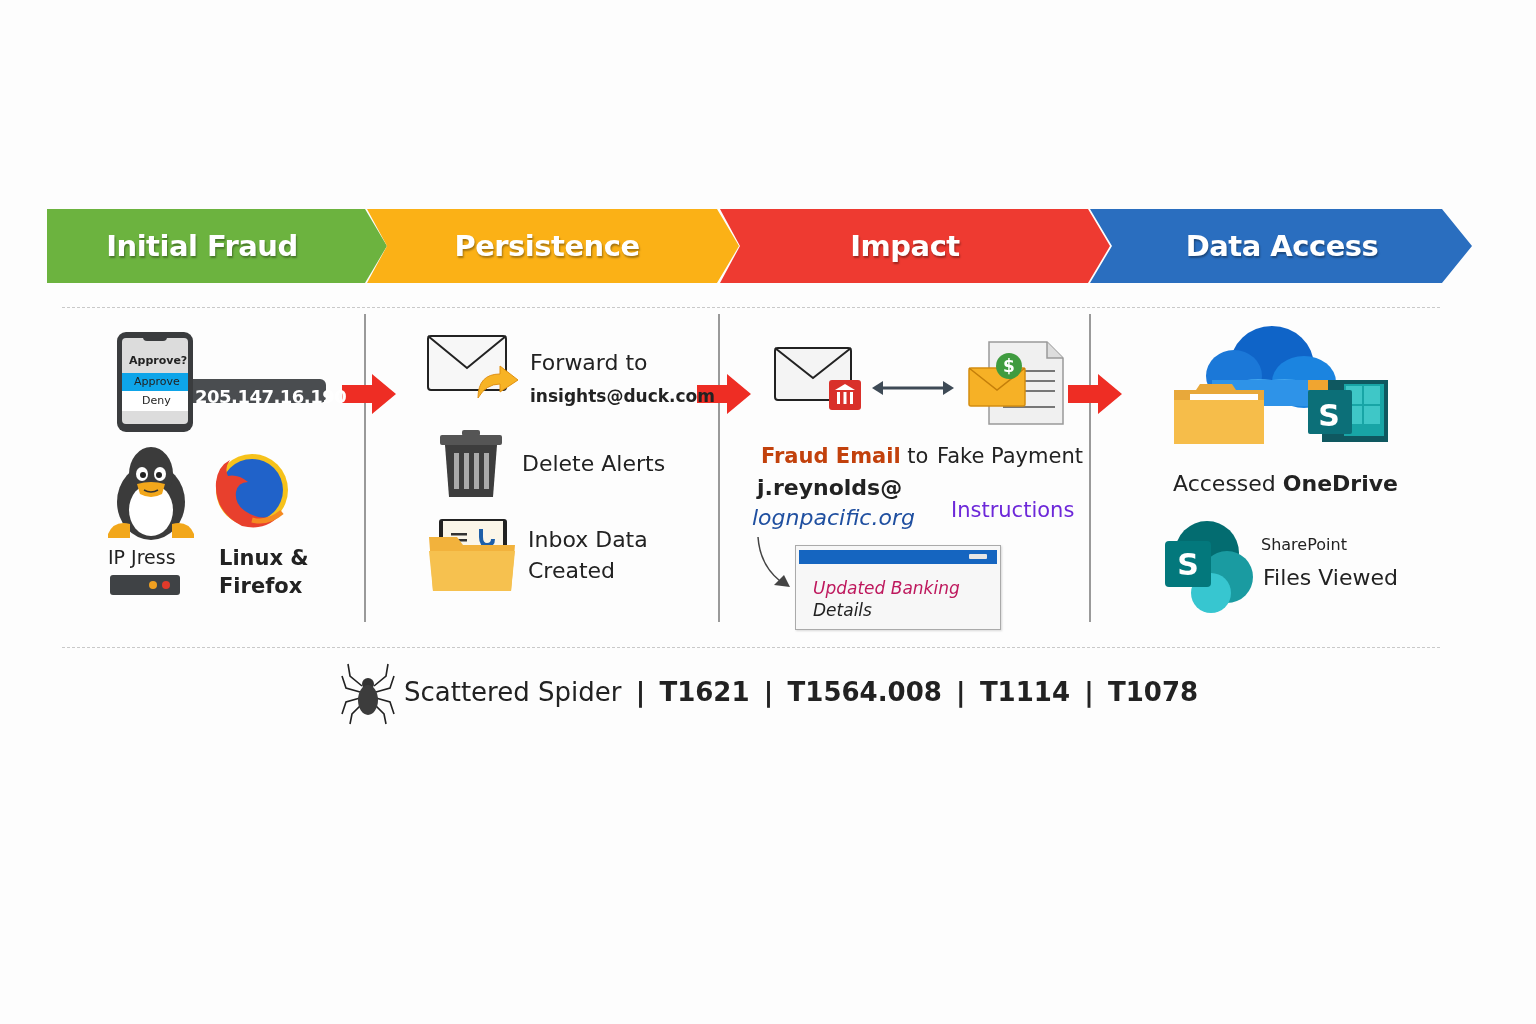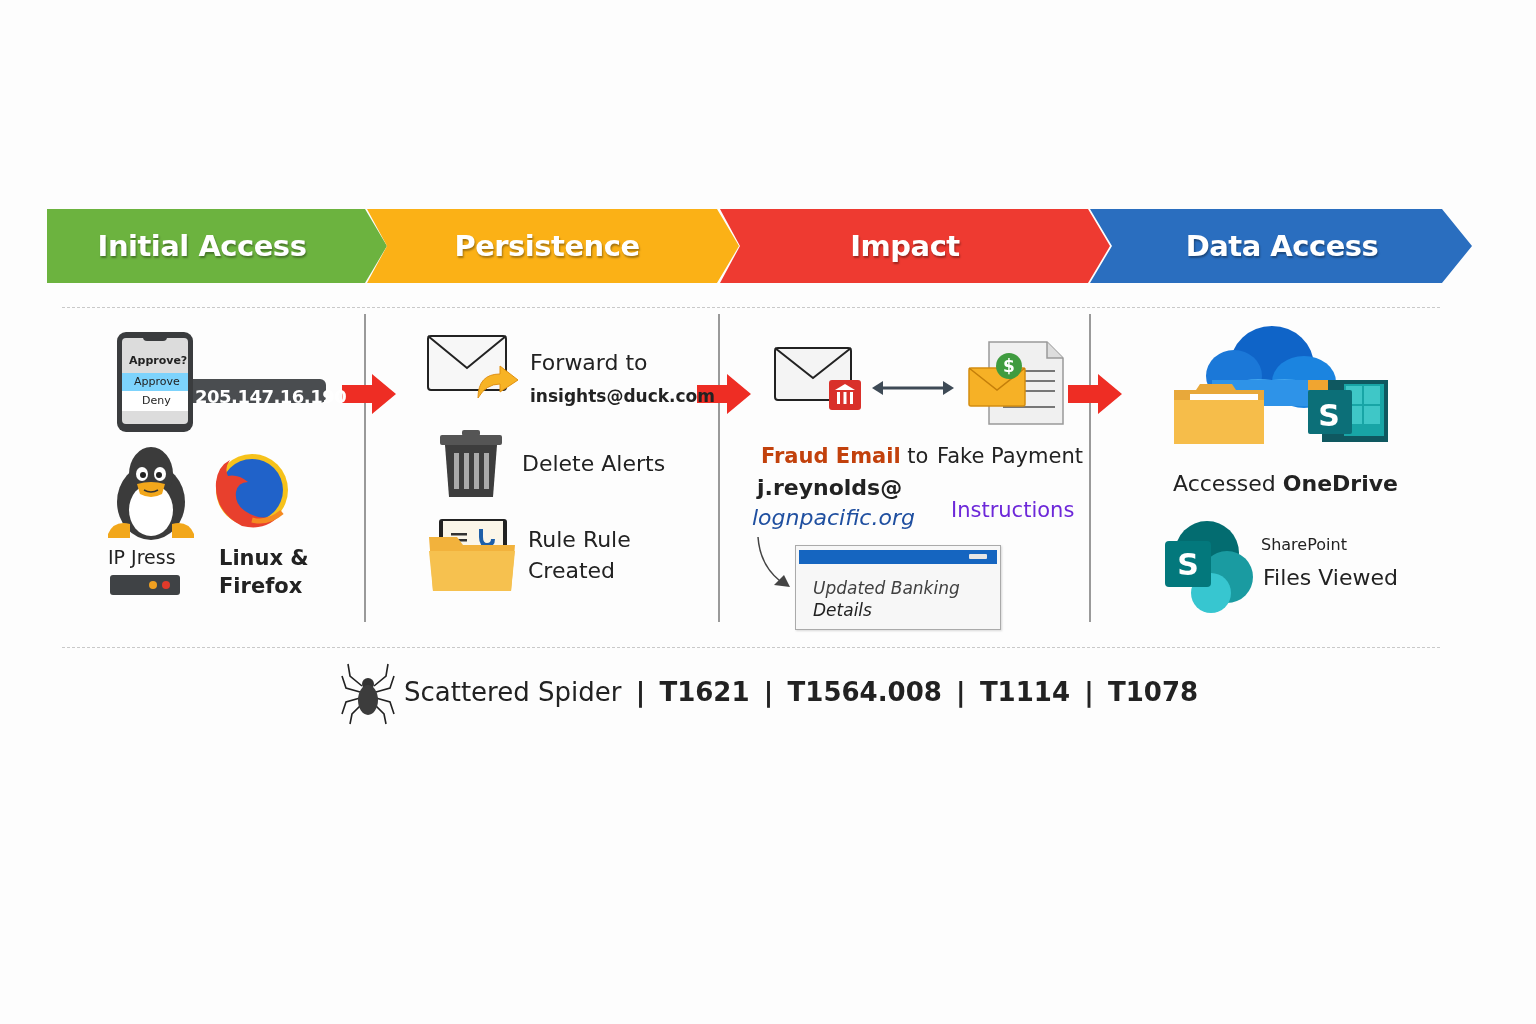--- a/index.html
+++ b/index.html
@@ -18,21 +18,21 @@
   .red-arrow { position:absolute; }
 </style>
 </head>
 <body>
 
 <div>
   <div class="banner" style="left:47px;width:340px;">
     <svg width="340" height="74">
         <polygon points="0,0 318,0 340,37 318,74 0,74" fill="#6cb33f"></polygon>
       </svg>
-    <div class="lbl" style="left:0;width:310px;">Initial Access</div>
+    <div class="lbl" style="left:0;width:310px;">Initial Fraud</div>
   </div>
   <div class="banner" style="left:367px;width:372px;">
     <svg width="372" height="74">
         <polygon points="0,0 350,0 372,37 350,74 0,74 20,37" fill="#fbb116"></polygon>
       </svg>
     <div class="lbl" style="left:10px;width:340px;">Persistence</div>
   </div>
   <div class="banner" style="left:720px;width:390px;">
     <svg width="390" height="74">
         <polygon points="0,0 368,0 390,37 368,74 0,74 20,37" fill="#ee3a31"></polygon>
@@ -67,21 +67,21 @@
 <div>
 
   <div class="abs" style="left:180px;top:379px;width:146px;height:24px;background:#4a4d50;border-radius:6px;">
     <span class="txt" style="left:15px;top:7px;color:#fff;font-weight:bold;font-size:18px;letter-spacing:-0.5px;">205.147.16.190</span>
   </div>
 
   <div class="abs" style="left:117px;top:332px;width:76px;height:100px;background:#3a3c3e;border-radius:9px;">
     <div class="abs" style="left:5px;top:6px;width:66px;height:86px;background:#dcdcdc;border-radius:4px;"></div>
     <div class="abs" style="left:26px;top:4px;width:24px;height:5px;background:#3a3c3e;border-radius:0 0 4px 4px;"></div>
     <span class="txt" style="left:12px;top:22px;font-size:11px;font-weight:bold;color:#222;">Approve?</span>
-    <div class="abs" style="left:5px;top:41px;width:66px;height:18px;background:#7dd3fc;">
+    <div class="abs" style="left:5px;top:41px;width:66px;height:18px;background:#0ea5e9;">
       <span class="txt" style="left:12px;top:2px;font-size:11px;color:#222;">Approve</span>
     </div>
     <div class="abs" style="left:5px;top:59px;width:66px;height:20px;background:#fff;">
       <span class="txt" style="left:20px;top:3px;font-size:11px;color:#222;">Deny</span>
     </div>
   </div>
 
   <svg class="abs" style="left:104px;top:444px;" width="94" height="96" viewBox="0 0 94 96">
     <ellipse cx="47" cy="58" rx="34" ry="38" fill="#3b3b3b"></ellipse>
     <ellipse cx="47" cy="30" rx="22" ry="27" fill="#3b3b3b"></ellipse>
@@ -133,21 +133,21 @@
 
   <svg class="abs" style="left:427px;top:515px;" width="92" height="80" viewBox="0 0 92 80">
     <rect x="12" y="4" width="68" height="50" rx="3" fill="#222"></rect>
     <rect x="16" y="6" width="60" height="46" fill="#fbf6e9"></rect>
     <rect x="24" y="18" width="16" height="2.5" fill="#333"></rect>
       <rect x="24" y="24" width="16" height="2.5" fill="#333"></rect>
     <path d="M54 14 L54 22 Q54 30 60 30 Q66 30 66 24" stroke="#1e5fa8" stroke-width="4" fill="none"></path>
     <path d="M2 22 L30 22 L36 30 L88 30 L84 76 L6 76 Z" fill="#f2b23c"></path>
     <path d="M2 36 L88 36 L84 76 L6 76 Z" fill="#f6c14f"></path>
   </svg>
-  <span class="txt" style="left:528px;top:527px;font-size:22px;color:#222;">Rule Rule</span>
+  <span class="txt" style="left:528px;top:527px;font-size:22px;color:#222;">Inbox Data</span>
   <span class="txt" style="left:528px;top:558px;font-size:22px;color:#222;">Created</span>
 </div>
 
 <div>
   <svg class="abs" style="left:773px;top:346px;" width="90" height="66" viewBox="0 0 90 66">
     <rect x="2" y="2" width="76" height="52" rx="3" fill="#f4f4f4" stroke="#222" stroke-width="2"></rect>
     <polyline points="2,2 40,32 78,2" fill="none" stroke="#222" stroke-width="2"></polyline>
     <rect x="56" y="34" width="32" height="30" rx="3" fill="#d9302a"></rect>
     <path d="M62 44 L72 38 L82 44 Z" fill="#fff"></path>
     <rect x="64" y="46" width="3" height="12" fill="#fff"></rect>
@@ -182,21 +182,21 @@
   <span class="txt" style="left:951px;top:498px;font-size:21px;color:#6d28d9;">Instructions</span>
 
   <svg class="abs" style="left:756px;top:535px;" width="40" height="56" viewBox="0 0 40 56">
     <path d="M2 2 Q4 30 24 46" stroke="#444" stroke-width="1.5" fill="none"></path>
     <polygon points="34,52 18,50 28,40" fill="#444"></polygon>
   </svg>
   <div class="abs" style="left:795px;top:545px;width:204px;height:83px;background:#f7f7f7;border:1.5px solid #aaa;box-shadow:1px 1px 2px rgba(0,0,0,0.15);">
     <div class="abs" style="left:3px;top:4px;width:198px;height:14px;background:#1565c0;">
       <div class="abs" style="right:10px;top:4px;width:18px;height:5px;background:#e6e6e6;border-radius:1px;"></div>
     </div>
-    <span class="txt" style="left:17px;top:32px;font-size:17px;font-style:italic;color:#404040;">Updated Banking</span>
+    <span class="txt" style="left:17px;top:32px;font-size:17px;font-style:italic;color:#be185d;">Updated Banking</span>
     <span class="txt" style="left:17px;top:54px;font-size:17px;font-style:italic;color:#222;">Details</span>
   </div>
 </div>
 
 <div>
   <svg class="abs" style="left:1172px;top:324px;" width="218" height="124" viewBox="0 0 218 124">
     <ellipse cx="100" cy="42" rx="42" ry="40" fill="#0f64c8"></ellipse>
     <ellipse cx="62" cy="52" rx="28" ry="26" fill="#1b78d8"></ellipse>
     <ellipse cx="132" cy="58" rx="32" ry="26" fill="#1b84e0"></ellipse>
     <path d="M40 78 Q60 50 100 56 Q140 50 160 80 Z" fill="#40a5ef"></path>

